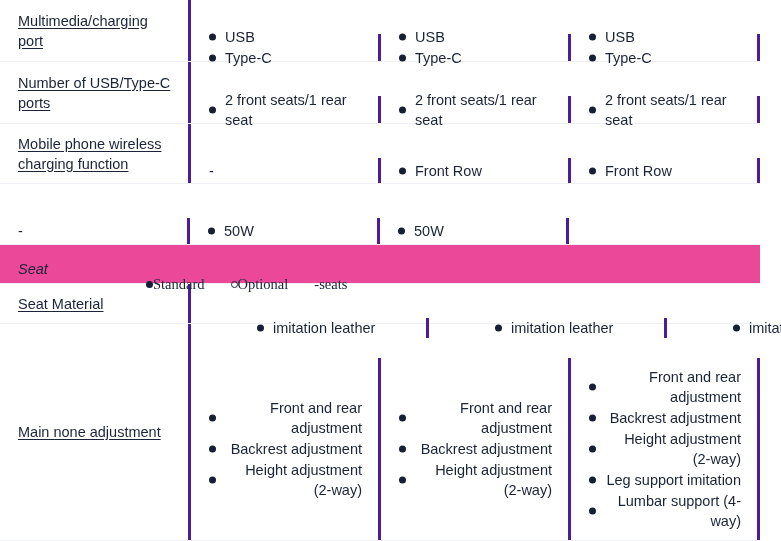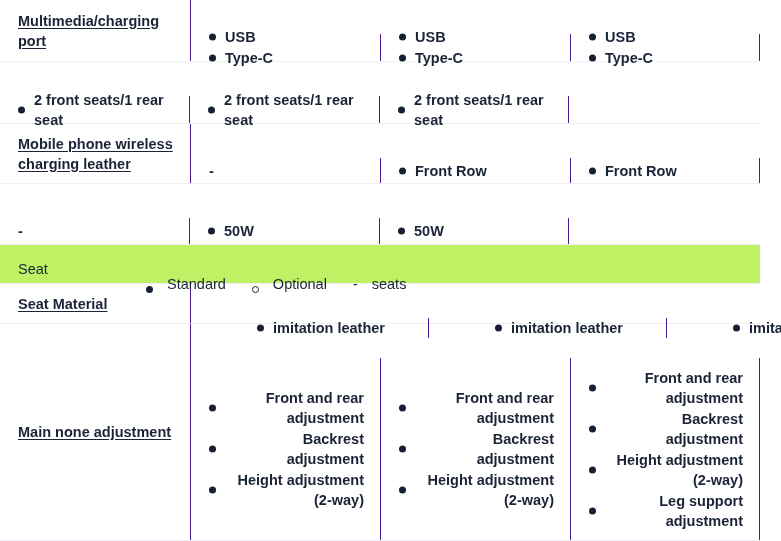--- a/index.html
+++ b/index.html
@@ -15,25 +15,24 @@
     width: 781px;
     height: 541px;
   }
   .row {
     display: flex;
     width: 760px;
     border-bottom: 1px solid #eef0f6;
     background: #ffffff;
   }
   .cell {
-    border-right: 1px solid #4c1d95;
+    border-right: 3px solid #4c1d95;
     padding: 10px 16px 10px 18px;
     display: flex;
     align-items: center;
-    font-weight: bold;
   }
   .cell.label-cell {
     width: 191px;
     min-width: 191px;
   }
   .cell.data-cell {
     width: 190px;
     min-width: 190px;
     align-items: center;
     margin-top: 34px;
@@ -71,23 +70,24 @@
     background: #161f33;
   }
   .dash-value {
     font-size: 14.5px;
     line-height: 20px;
     color: #1b2437;
   }
   .section-row {
     display: flex;
     width: 760px;
-    background: #bef264;
+    background: #ec4899;
     border-bottom: 1px solid #eef0f6;
     align-items: flex-start;
+    font-style: italic;
   }
   .section-title {
     font-size: 14.5px;
     line-height: 20px;
     padding: 14px 0 0 18px;
     color: #1b2437;
   }
   
   .legend {
     position: absolute;
@@ -95,21 +95,21 @@
     top: 275px;
     display: flex;
     align-items: center;
     gap: 26px;
     font-size: 14.5px;
     line-height: 18px;
     color: #1b2437;
     white-space: nowrap;
     z-index: 5;
   }
-  .legend .item { display: flex; align-items: flex-end; gap: 14px; }
+  .legend .item { display: flex; align-items: center; gap: 0; font-family: Liberation Serif, serif; }
   .legend .mk-filled {
     width: 7px; height: 7px; border-radius: 50%;
     background: #161f33; display: inline-block;
   }
   .legend .mk-open {
     width: 7px; height: 7px; border-radius: 50%;
     border: 1px solid #1b2437; background: transparent; display: inline-block;
   }
   .legend .mk-dash { display: inline-block; }
   
@@ -145,40 +145,43 @@
     </div>
     <div class="cell data-cell last">
       <ul class="bullets">
         <li>USB</li>
         <li>Type-C</li>
       </ul>
     </div>
   </div>
 
   <div class="row r-h62">
+    <div class="cell label-cell">
+      <span class="label-text">Number of USB/Type-C ports</span>
+    </div>
     <div class="cell data-cell">
       <ul class="bullets">
         <li>2 front seats/1 rear seat</li>
       </ul>
     </div>
     <div class="cell data-cell">
       <ul class="bullets">
         <li>2 front seats/1 rear seat</li>
       </ul>
     </div>
     <div class="cell data-cell last">
       <ul class="bullets">
         <li>2 front seats/1 rear seat</li>
       </ul>
     </div>
   </div>
 
   <div class="row r-h60">
     <div class="cell label-cell">
-      <span class="label-text">Mobile phone wireless charging leather</span>
+      <span class="label-text">Mobile phone wireless charging function</span>
     </div>
     <div class="cell data-cell">
       <span class="dash-value">-</span>
     </div>
     <div class="cell data-cell">
       <ul class="bullets">
         <li>Front Row</li>
       </ul>
     </div>
     <div class="cell data-cell last">
@@ -245,21 +248,22 @@
         <li>Front and rear adjustment</li>
         <li>Backrest adjustment</li>
         <li>Height adjustment (2-way)</li>
       </ul>
     </div>
     <div class="cell data-cell last">
       <ul class="bullets">
         <li>Front and rear adjustment</li>
         <li>Backrest adjustment</li>
         <li>Height adjustment (2-way)</li>
-        <li>Leg support adjustment</li>
+        <li>Leg support imitation</li>
+        <li>Lumbar support (4-way)</li>
       </ul>
     </div>
   </div>
 
   <div class="legend">
     <span class="item">
       <span class="mk-filled"></span>
       <span>Standard</span>
     </span>
     <span class="item">

